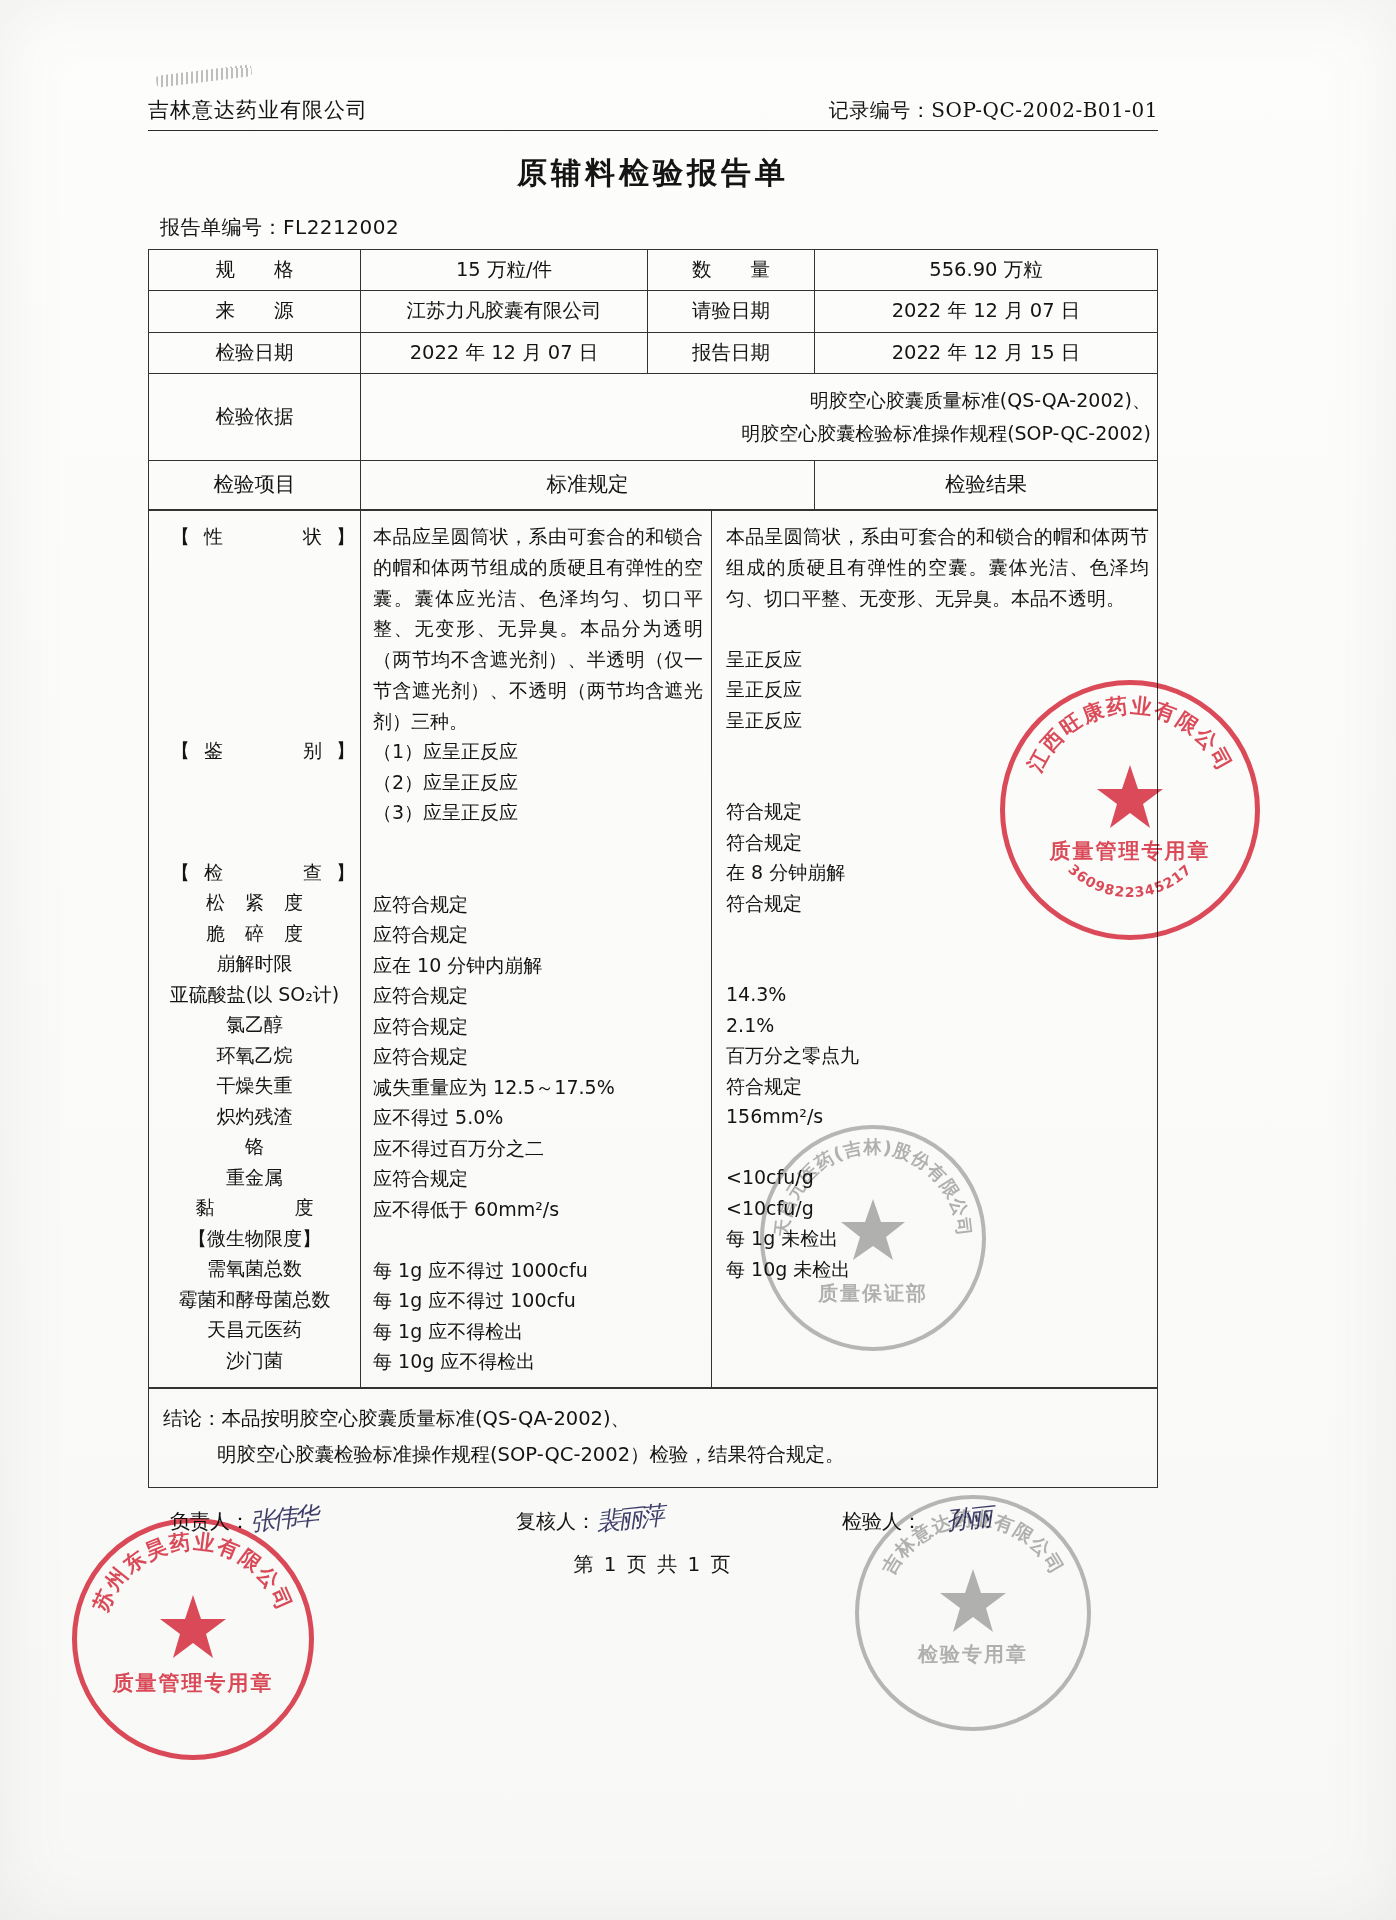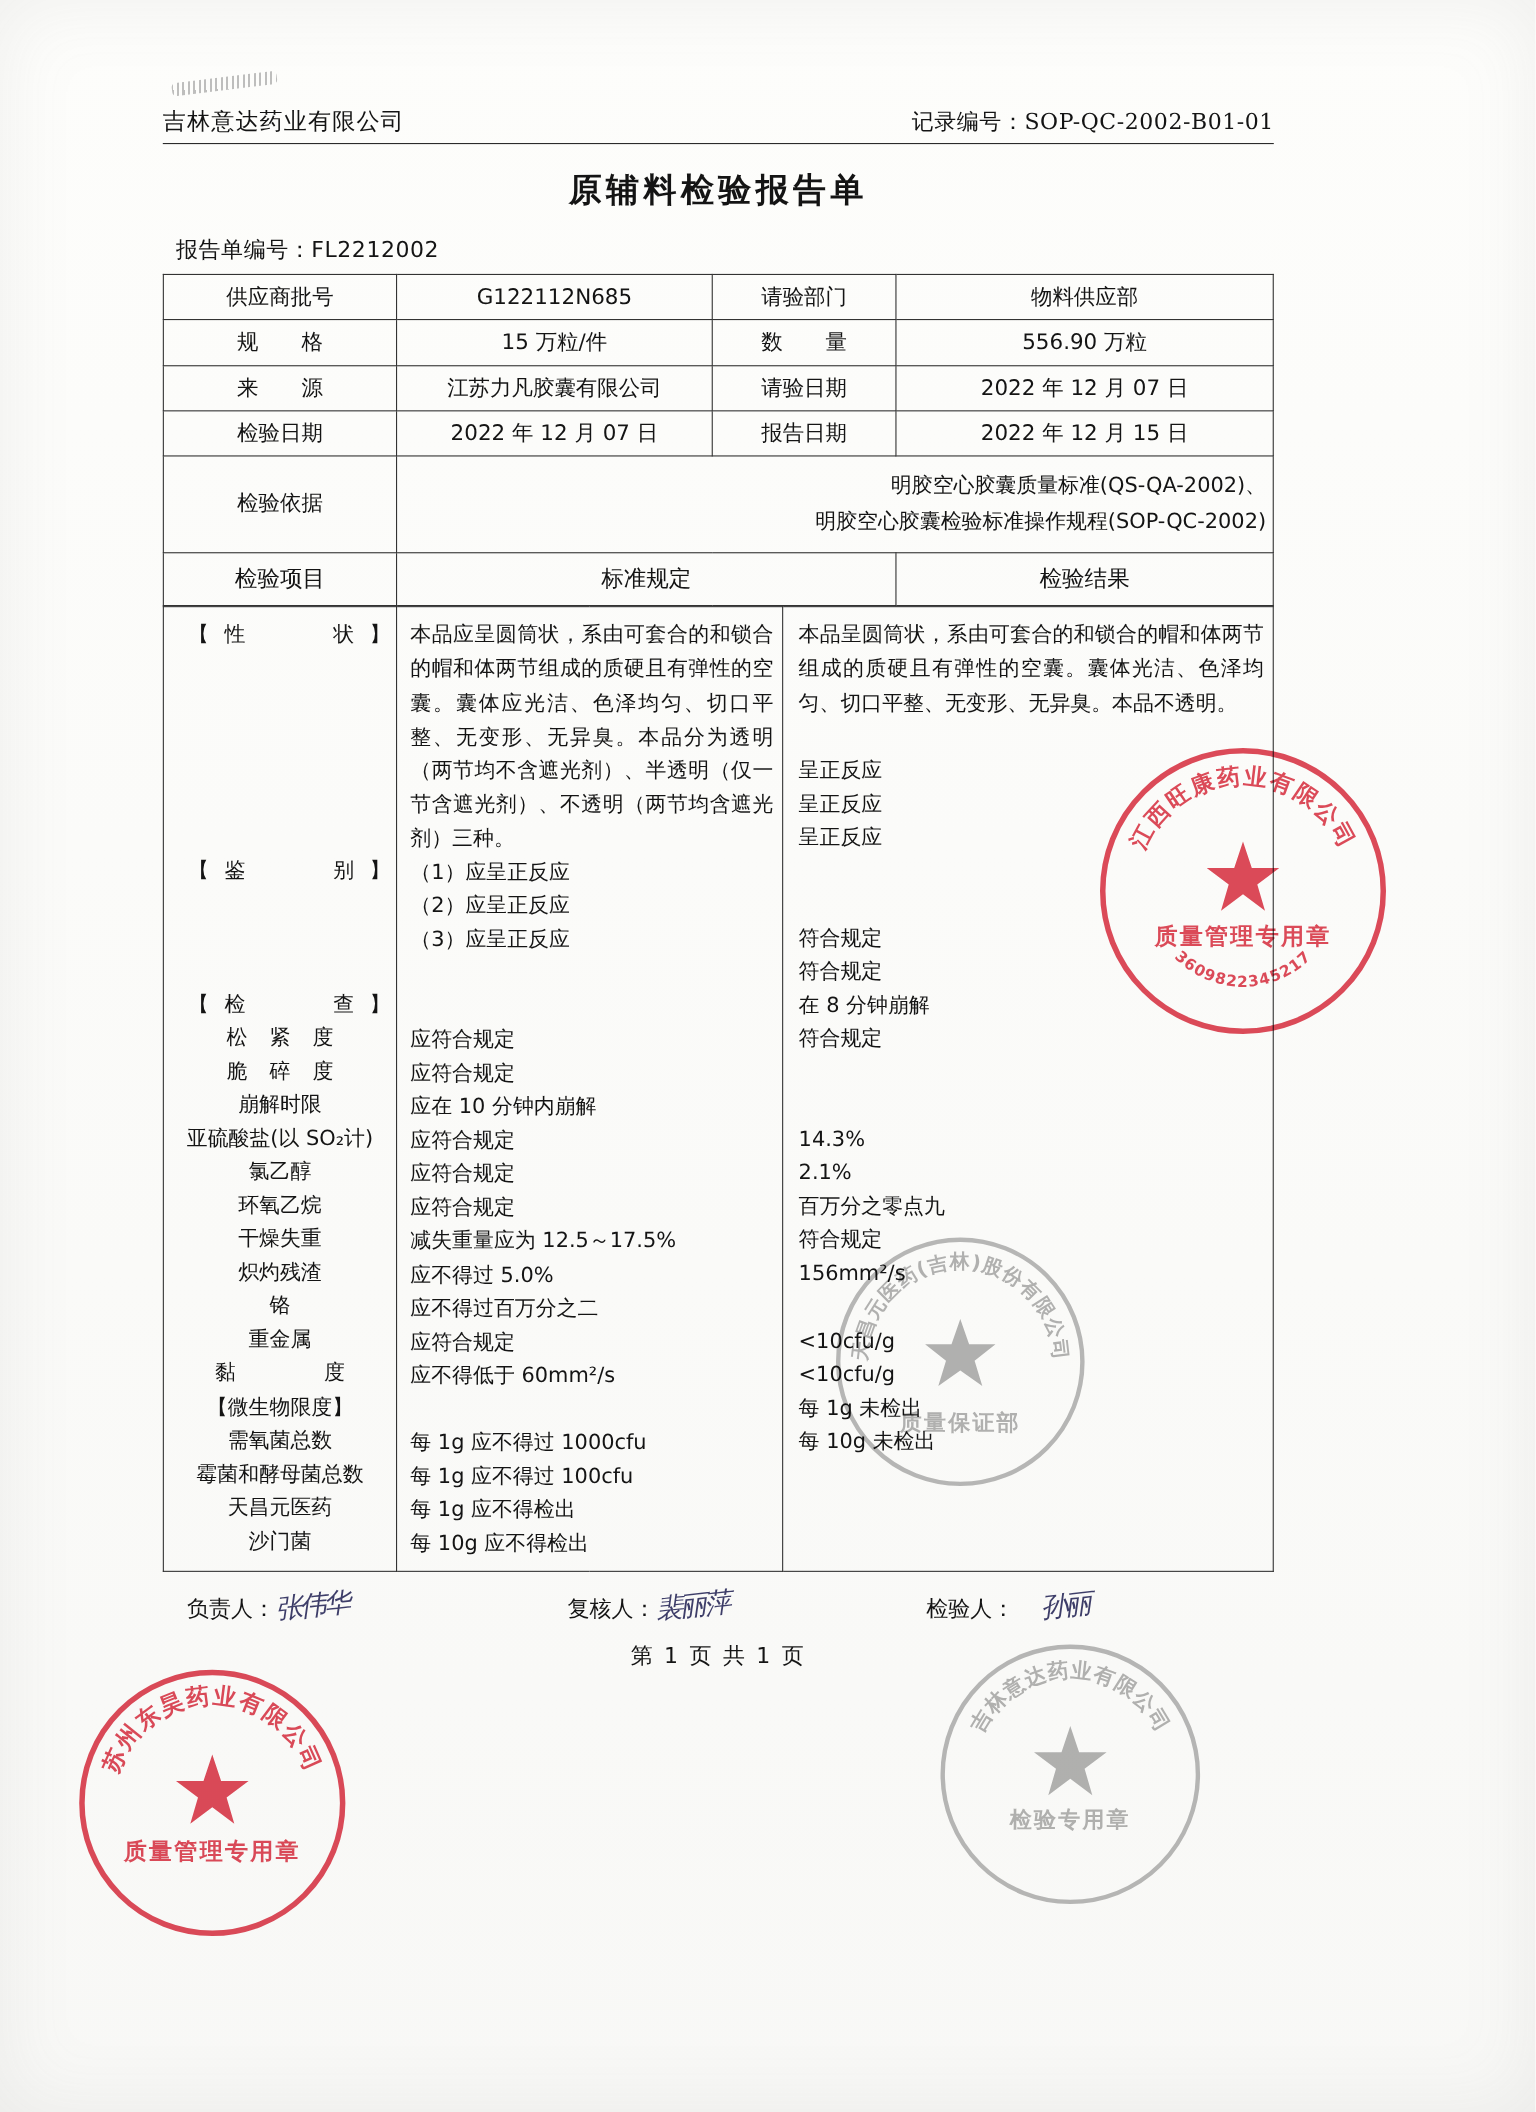--- a/index.html
+++ b/index.html
@@ -170,26 +170,20 @@
     <div class="hdr-rule"></div>
   </div>
 
   <div class="title">原辅料检验报告单</div>
 
   <div class="reportno"><span>报告单编号：</span><span>FL2212002</span></div>
 
   <table>
     <tbody>
     <tr>
-      <td class="c-lbl">供应商批号</td>
-      <td class="c-val">G122112N685</td>
-      <td class="c-lbl2">请验部门</td>
-      <td class="c-val2">物料供应部</td>
-    </tr>
-    <tr>
       <td class="c-lbl">规　　格</td>
       <td class="c-val">15 万粒/件</td>
       <td class="c-lbl2">数　　量</td>
       <td class="c-val2">556.90 万粒</td>
     </tr>
     <tr>
       <td class="c-lbl">来　　源</td>
       <td class="c-val">江苏力凡胶囊有限公司</td>
       <td class="c-lbl2">请验日期</td>
       <td class="c-val2">2022 年 12 月 07 日</td>
@@ -337,20 +331,30 @@
         <div class="gap"></div>
         <div class="row"><span>&lt;10cfu/g</span></div>
         <div class="row"><span>&lt;10cfu/g</span></div>
         <div class="row"><span>每 1g 未检出</span></div>
         <div class="row"><span>每 10g 未检出</span></div>
       </td>
     </tr>
   </tbody>
     </table>
 
+  <table class="concl">
+    <tbody>
+        <tr>
+      <td>
+        <span>结论：</span><span>本品按明胶空心胶囊质量标准(QS-QA-2002)、</span>
+        <span class="ind">明胶空心胶囊检验标准操作规程(SOP-QC-2002）检验，结果符合规定。</span>
+      </td>
+    </tr>
+  </tbody>
+    </table>
 
   <div class="sigs">
     <span class="sig s1">
       <span>负责人：</span>
       <span class="hand">张伟华</span>
     </span>
     <span class="sig s2">
       <span>复核人：</span>
       <span class="hand">裴丽萍</span>
     </span>

